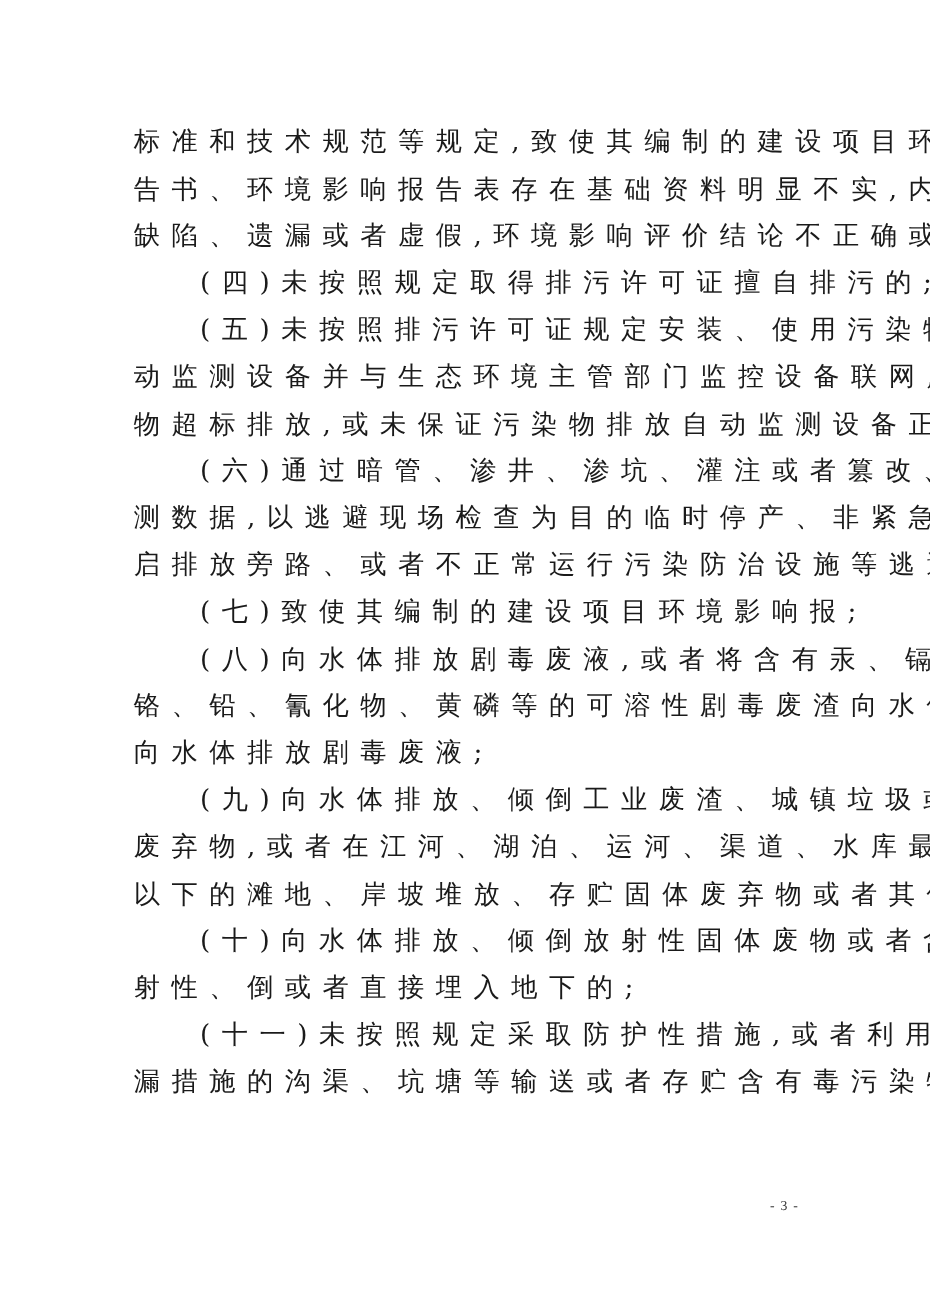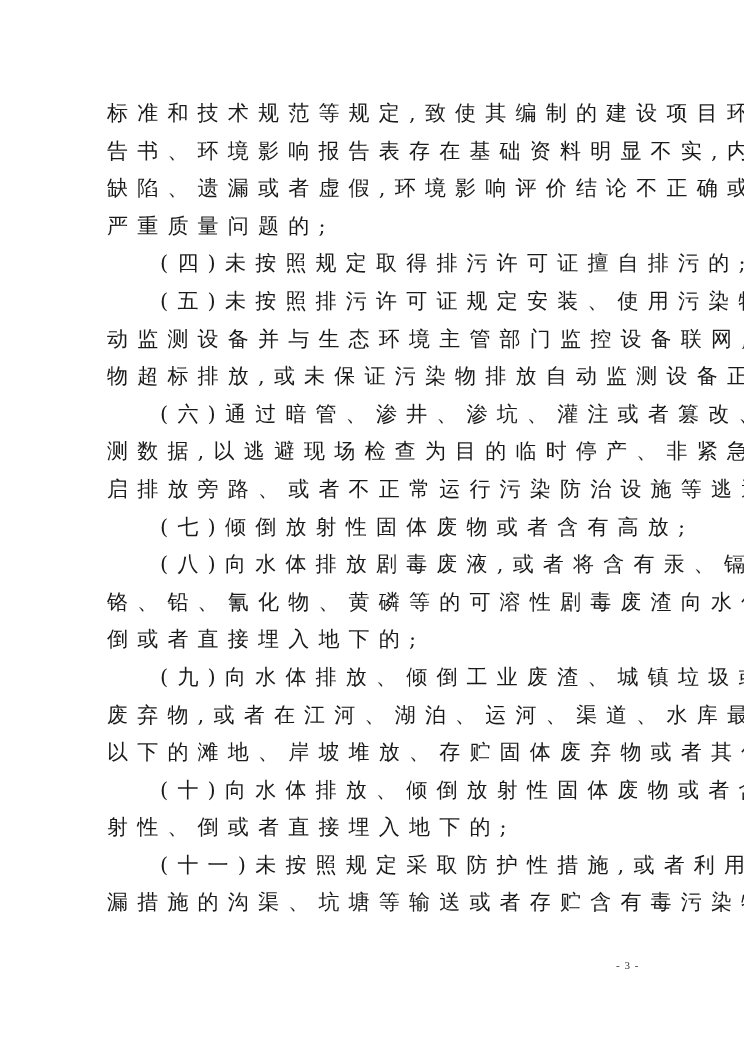--- a/index.html
+++ b/index.html
@@ -22,42 +22,41 @@
 </style>
 </head>
 <body>
 
 <div class="page">
   <div class="body-text">
     <p class="para">
       <span class="line">标准和技术规范等规定,致使其编制的建设项目环境影响报</span>
       <span class="line">告书、环境影响报告表存在基础资料明显不实,内容存在重大</span>
       <span class="line">缺陷、遗漏或者虚假,环境影响评价结论不正确或者不合理等</span>
-      <span class="line">严重质量问题的;</span>
     </p>
     <p class="para indent">
       <span class="line">(四)未按照规定取得排污许可证擅自排污的;</span>
     </p>
     <p class="para indent">
       <span class="line">(五)未按照排污许可证规定安装、使用污染物排放自</span>
       <span class="line" style="text-indent:0">动监测设备并与生态环境主管部门监控设备联网,导致污染</span>
       <span class="line" style="text-indent:0">物超标排放,或未保证污染物排放自动监测设备正常运行的;</span>
     </p>
     <p class="para indent">
       <span class="line">(六)通过暗管、渗井、渗坑、灌注或者篡改、伪造监</span>
       <span class="line" style="text-indent:0">测数据,以逃避现场检查为目的临时停产、非紧急情况下开</span>
       <span class="line" style="text-indent:0">启排放旁路、或者不正常运行污染防治设施等逃避监管方式</span>
     </p>
     <p class="para indent">
-      <span class="line">(七)倾倒放射性固体废物或者含有高放;</span>
+      <span class="line">(七)致使其编制的建设项目环境影响报;</span>
     </p>
     <p class="para indent">
       <span class="line">(八)向水体排放剧毒废液,或者将含有汞、镉、砷、</span>
       <span class="line" style="text-indent:0">铬、铅、氰化物、黄磷等的可溶性剧毒废渣向水体排放、倾</span>
-      <span class="line" style="text-indent:0">倒或者直接埋入地下的;</span>
+      <span class="line" style="text-indent:0">向水体排放剧毒废液;</span>
     </p>
     <p class="para indent">
       <span class="line">(九)向水体排放、倾倒工业废渣、城镇垃圾或者其他</span>
       <span class="line" style="text-indent:0">废弃物,或者在江河、湖泊、运河、渠道、水库最高水位线</span>
       <span class="line" style="text-indent:0">以下的滩地、岸坡堆放、存贮固体废弃物或者其他污染物的;</span>
     </p>
     <p class="para indent">
       <span class="line">(十)向水体排放、倾倒放射性固体废物或者含有高放</span>
       <span class="line" style="text-indent:0">射性、倒或者直接埋入地下的;</span>
     </p>

